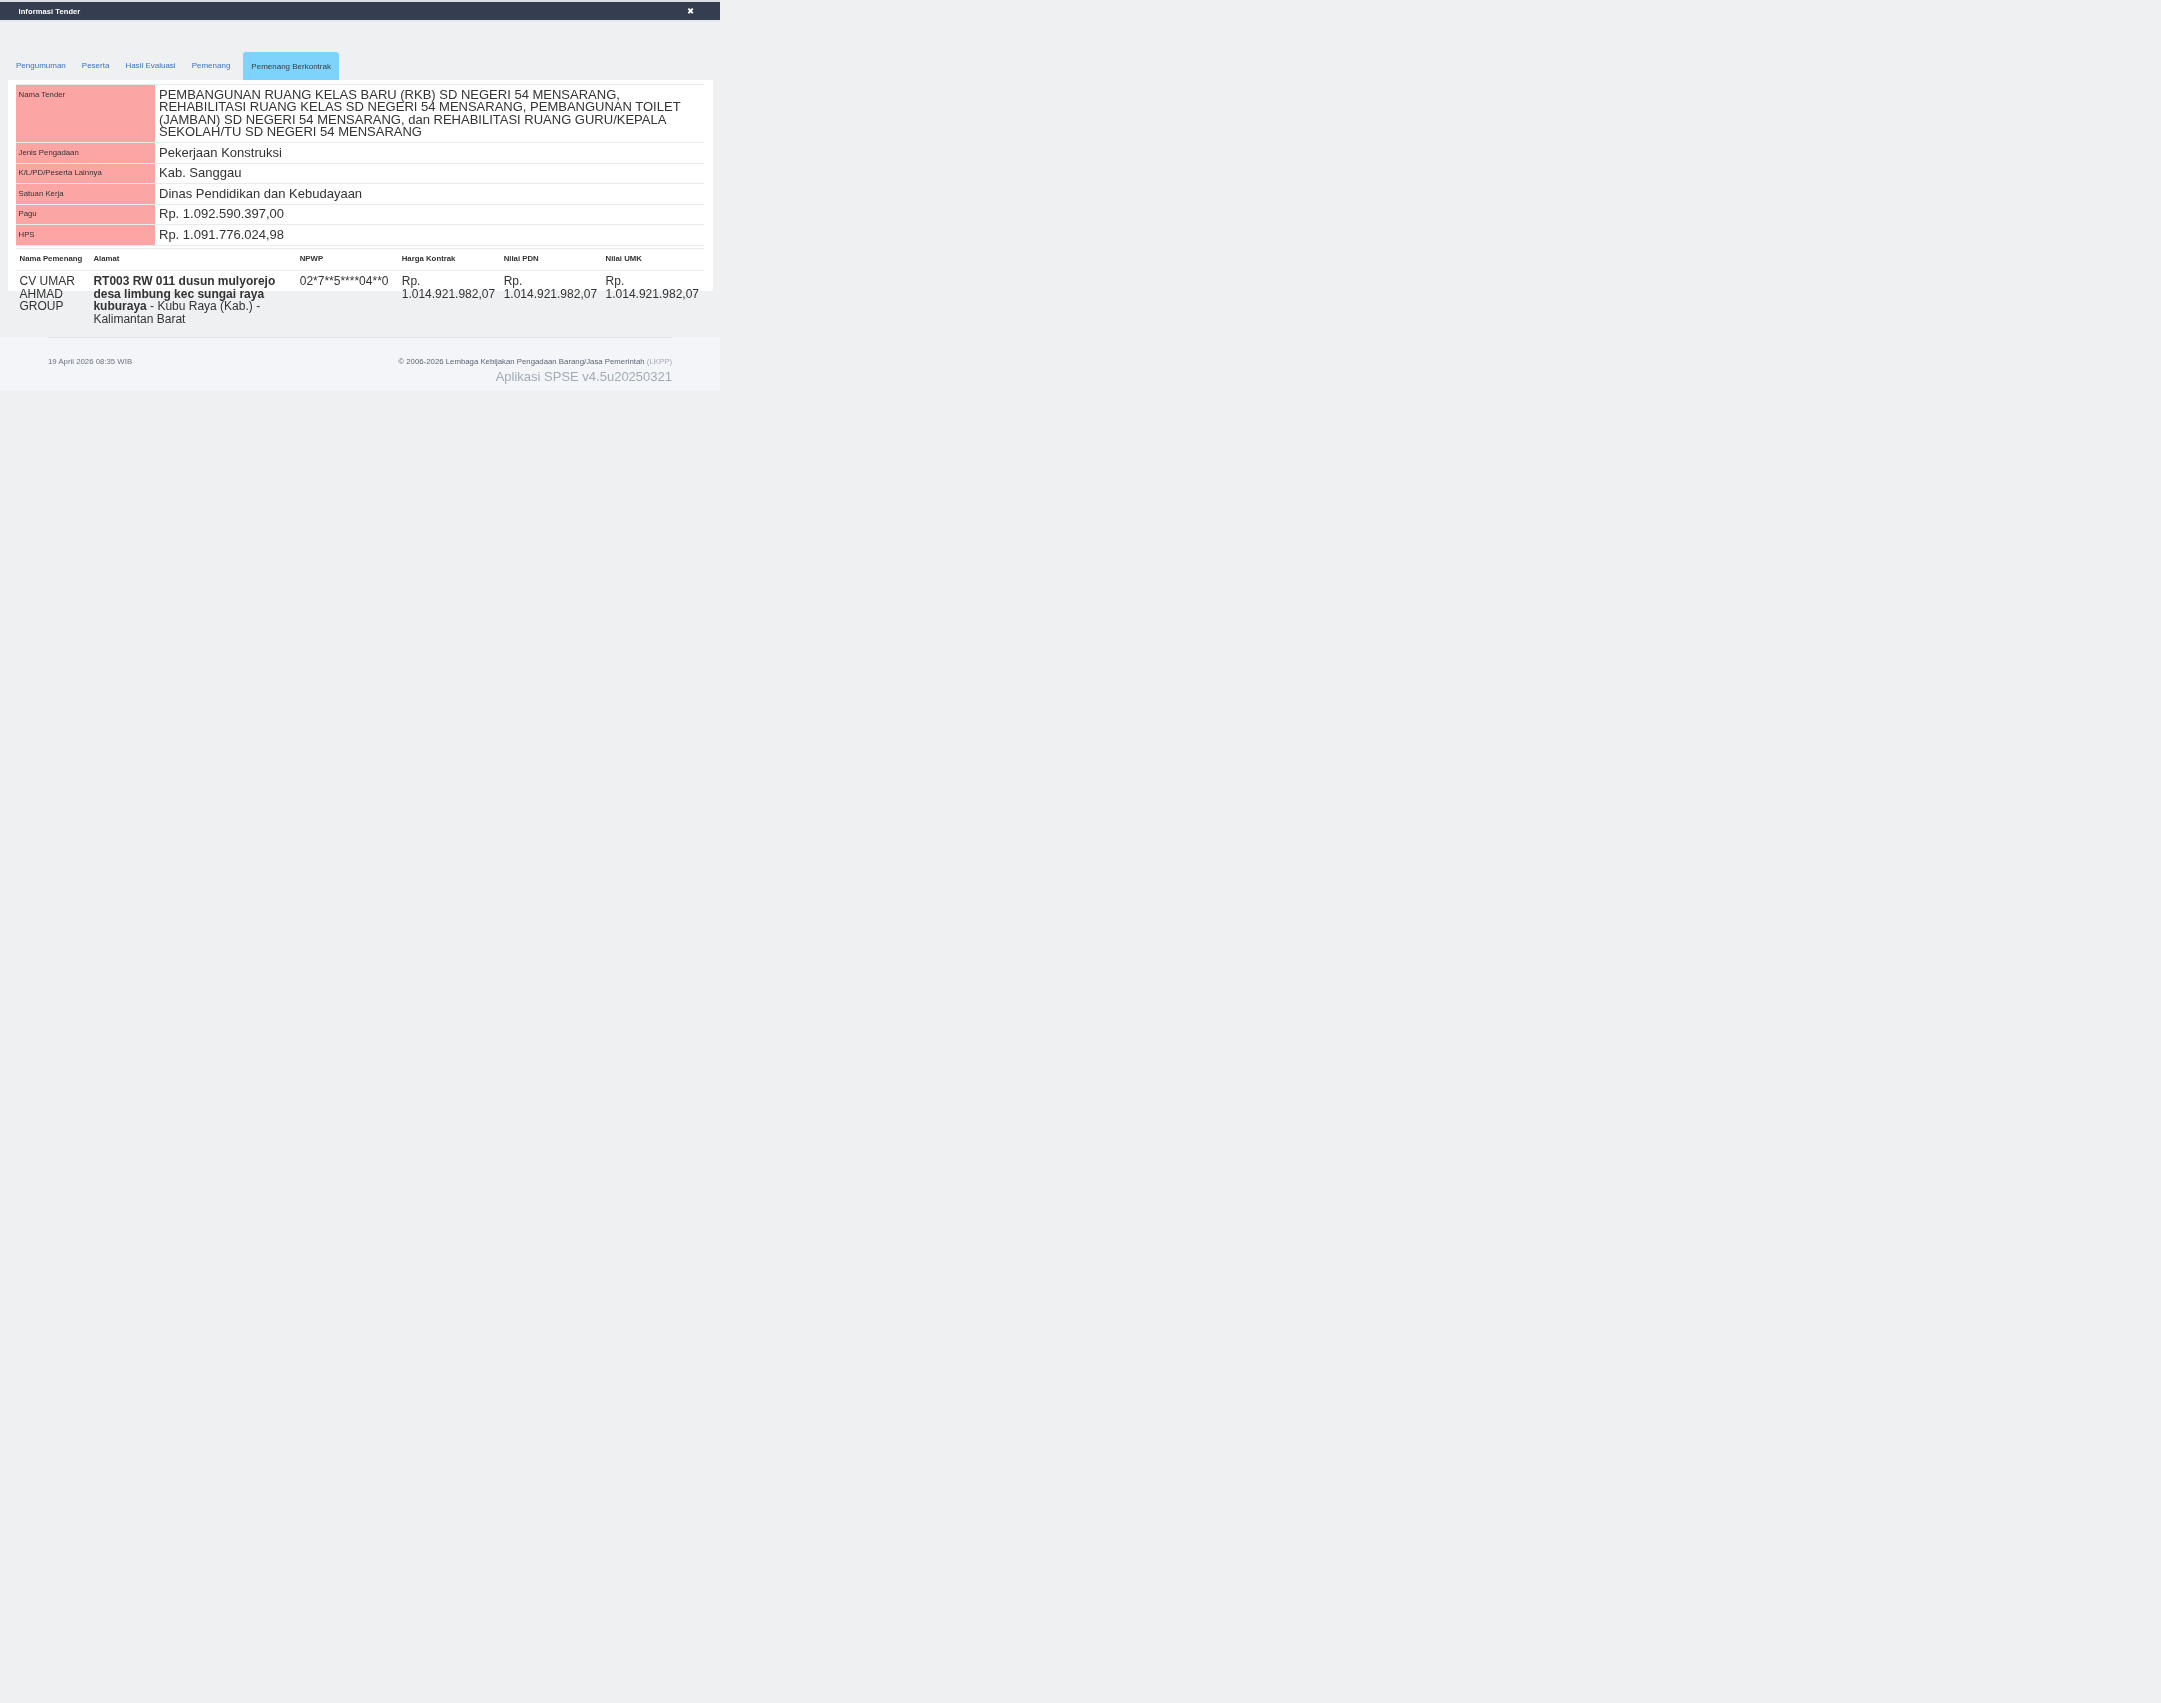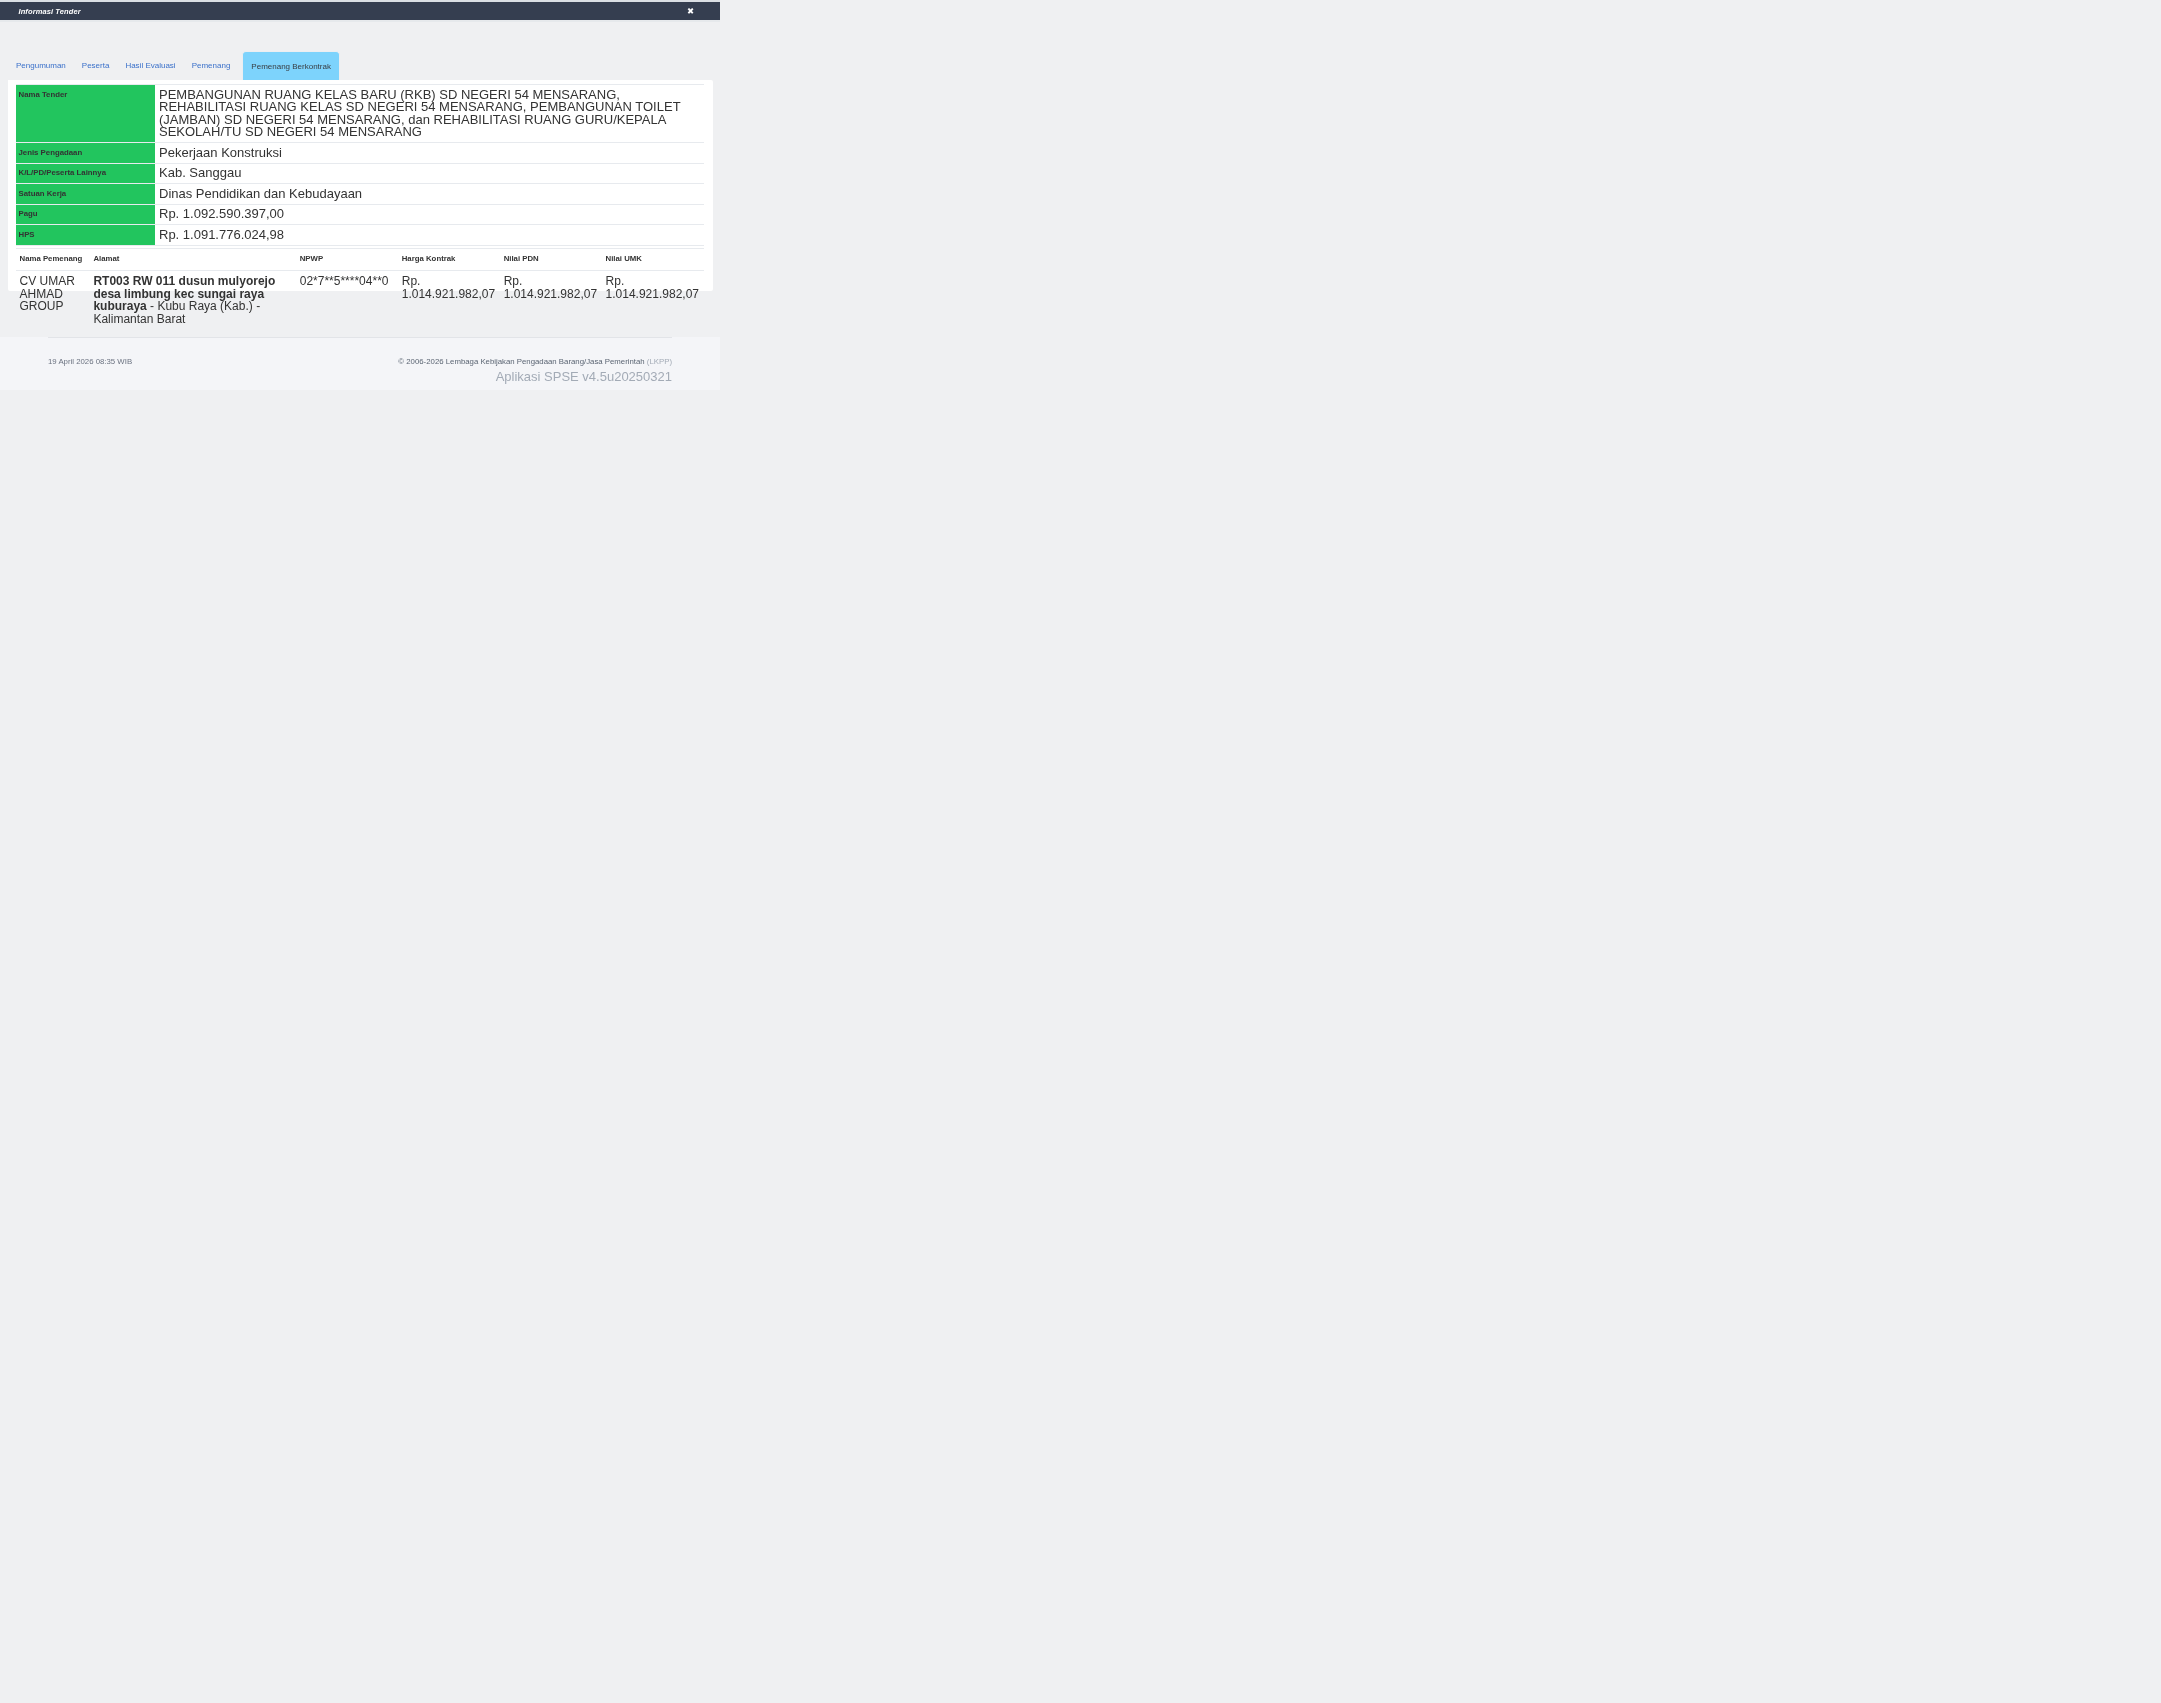--- a/index.html
+++ b/index.html
@@ -13,21 +13,20 @@
     color: #333;
   }
   .top-strip { height: 2px; background: #dbdfe4; }
   .modal-header {
     height: 18px;
     background: #353e50;
     display: flex;
     align-items: center;
     justify-content: space-between;
     padding: 0 26px 0 18.5px;
-    font-style: italic;
   }
   .modal-title {
     color: #ffffff;
     font-size: 7.5px;
     font-weight: bold;
     letter-spacing: 0.1px;
   }
   .close-btn {
     color: #ffffff;
     font-size: 8.5px;
@@ -72,24 +71,24 @@
     height: 211px;
     border-radius: 0 2px 2px 2px;
     padding: 4px 8.5px 10px 8.5px;
   }
 
   table { width: 100%; border-collapse: collapse; }
   .details-table { border-top: 0.5px solid #e7eaee; }
   .details-table tr { border-bottom: 0.5px solid #e7eaee; }
   .details-table th {
     width: 139px;
-    background: #22c55e;
+    background: #fca5a5;
     text-align: left;
     vertical-align: top;
-    font-weight: bold;
+    font-weight: normal;
     font-size: 7.8px;
     line-height: 12.5px;
     padding: 3.5px 5px 3.5px 2.5px;
     color: #333;
   }
   .details-table td {
     font-size: 13px;
     line-height: 12.5px;
     padding: 3.5px 6px 3.5px 4px;
     vertical-align: top;

